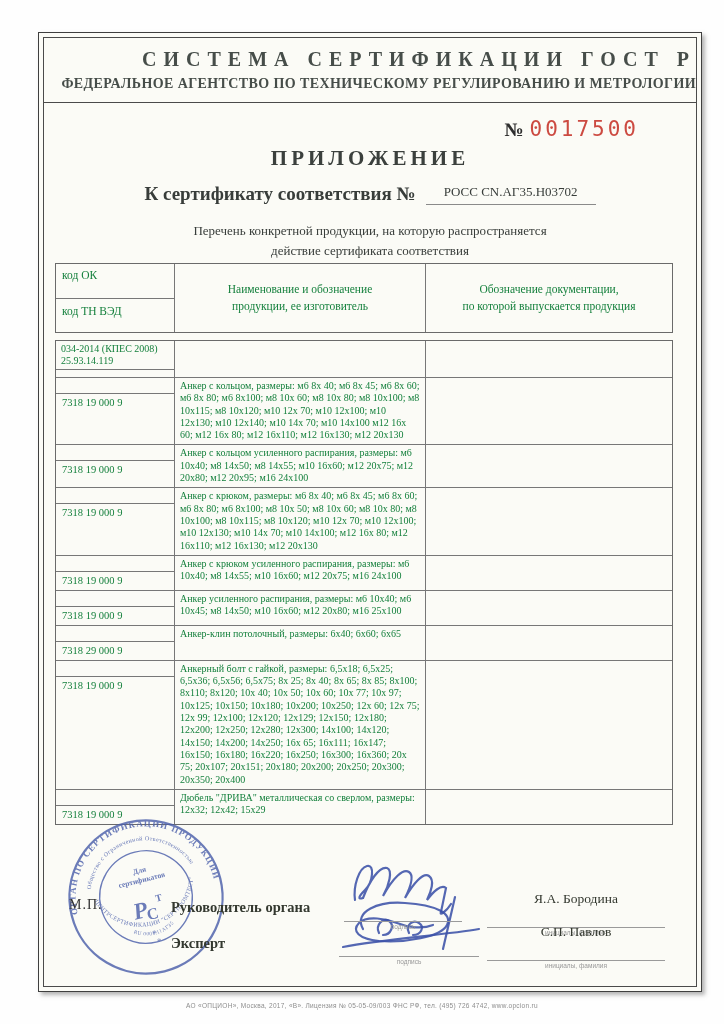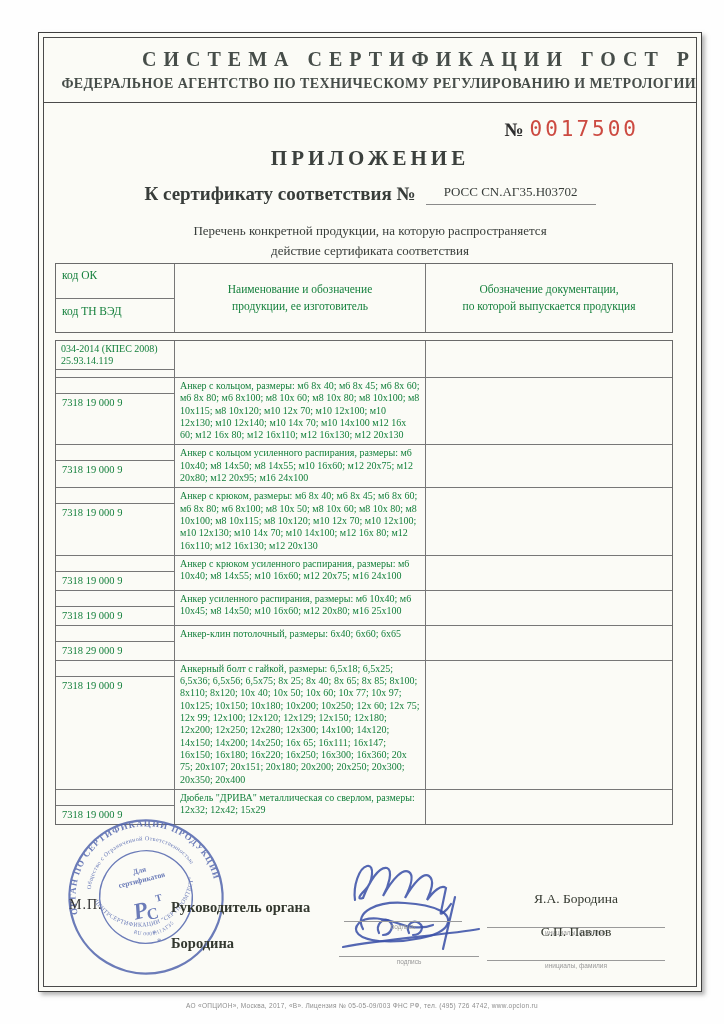--- a/index.html
+++ b/index.html
@@ -227,21 +227,21 @@
         <text x="96" y="126" class="st st-logo-s">С</text>
         <text x="110" y="108" class="st st-logo-t">Т</text>
         <text class="st st-num"><textPath href="#arcNum" startOffset="50%" text-anchor="middle">RU 0001.11АГ35</textPath></text>
         <text x="97" y="146" class="st st-star">*</text>
         <text x="100" y="156" class="st st-star">*</text>
       </g>
     </svg>
 
     <div class="mp">М.П.</div>
     <div class="role role-head">Руководитель органа</div>
-    <div class="role role-expert">Бородина</div>
+    <div class="role role-expert">Эксперт</div>
 
     <svg class="sig sig1" viewBox="0 0 120 60">
       <path d="M6,44 C4,30 10,12 18,10 C26,8 24,26 16,34 C10,40 8,44 14,42 C20,26 30,10 38,12 C44,14 40,30 34,40 C44,22 54,12 60,16 C66,20 60,34 56,42 C64,28 74,16 80,20 C86,24 82,36 78,44 C84,36 92,28 97,32 L92,56 C90,60 97,56 102,48"></path>
     </svg>
     <svg class="sig sig2" viewBox="0 0 150 65">
       <path d="M28,38 C18,20 44,10 70,12 C100,14 118,22 112,34 C106,46 70,52 44,50 C24,48 16,40 24,32 C32,24 52,28 62,32 C74,37 88,38 98,34"></path>
       <path d="M44,42 C40,34 48,26 54,30 C60,34 56,44 48,44"></path>
       <path d="M74,42 C70,34 78,28 84,32 C90,36 86,44 78,44"></path>
       <path d="M120,6 L108,58"></path>
       <path d="M8,56 C48,48 110,44 144,38"></path>

